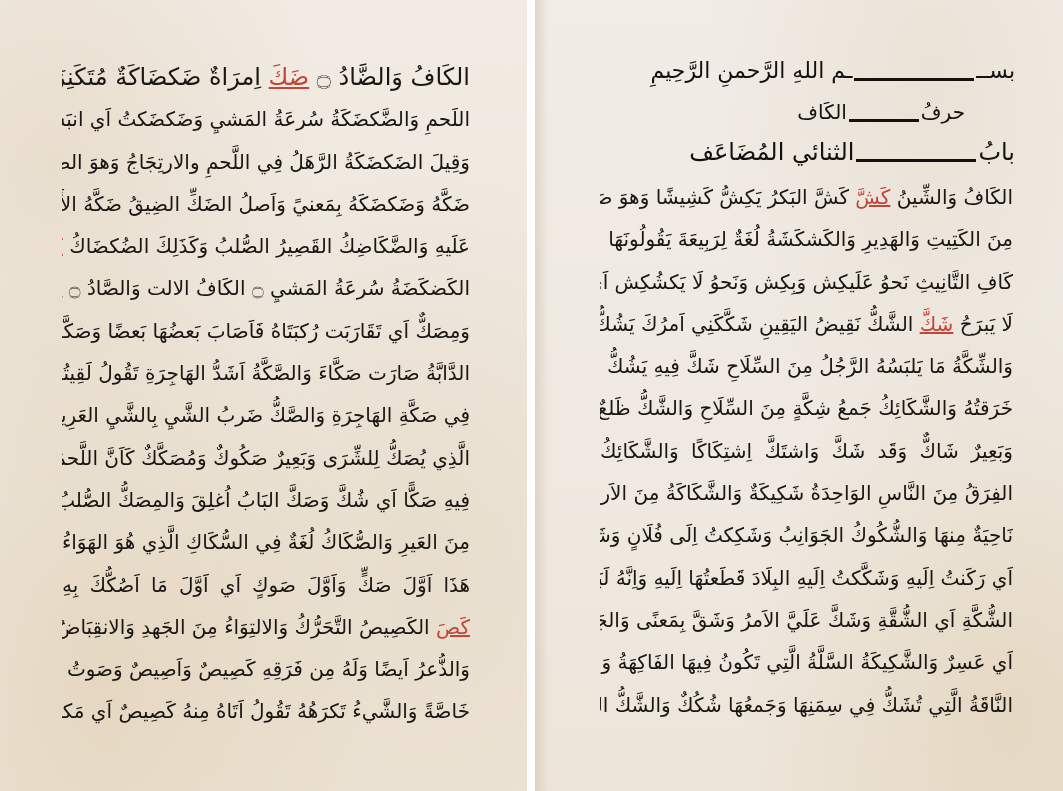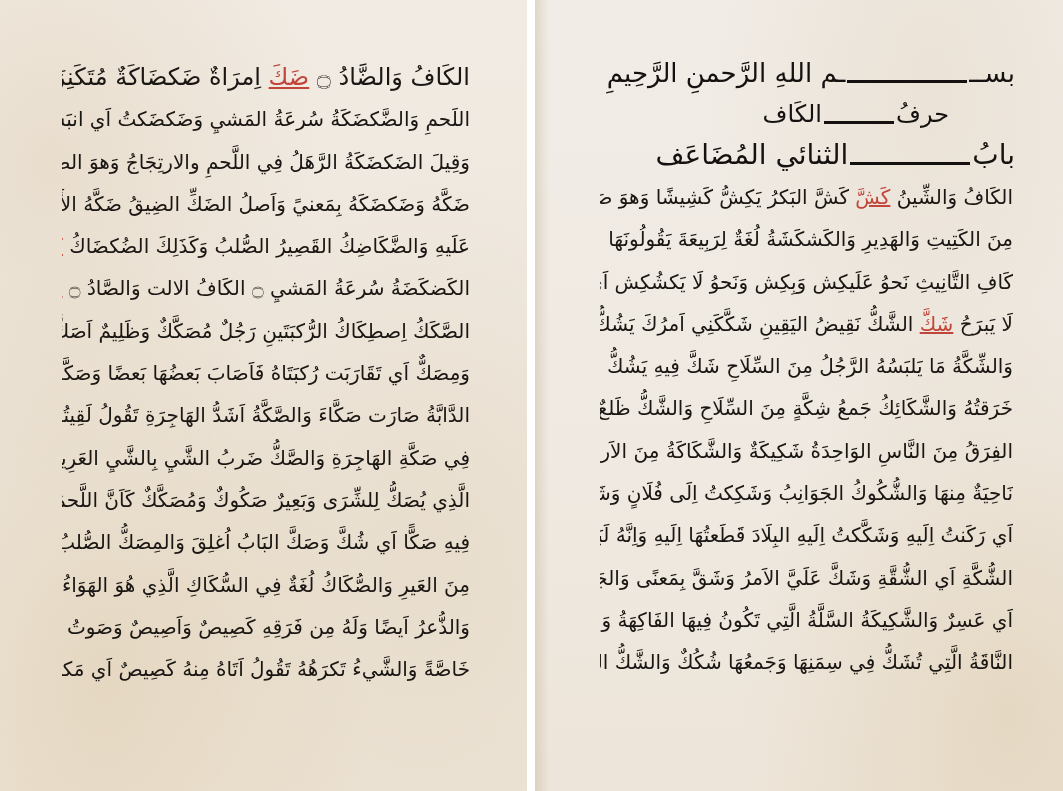--- a/index.html
+++ b/index.html
@@ -51,45 +51,46 @@
   }
   .page-left .line:first-child { font-size: 24px; }
   .rubric { color: #c2453a; text-decoration: underline; }
   .heading-block {
     position: absolute; direction: rtl; color: #141110;
     font-family: "DejaVu Sans", sans-serif;
   }
   .heading-line {
     display: block; white-space: nowrap; text-align: right;
   }
-  .h-basmala { position: absolute; left: 75px; width: 405px; top: 58px; font-size: 26px; }
-  .h-harf { position: absolute; left: 144px; width: 270px; top: 100px; font-size: 24px; }
-  .h-bab { position: absolute; left: 70px; width: 410px; top: 138px; font-size: 28px; }
+  .h-basmala { position: absolute; left: 75px; width: 405px; top: 58px; font-size: 22px; }
+  .h-harf { position: absolute; left: 160px; width: 270px; top: 100px; font-size: 20px; }
+  .h-bab { position: absolute; left: 70px; width: 410px; top: 138px; font-size: 24px; }
   .kashida { display: inline-block; border-bottom: 3px solid #141110; width: 90px; height: 14px; vertical-align: middle; margin: 0 2px; }
   .kashida.long { width: 120px; }
   .kashida.short { width: 70px; }
 </style>
 </head>
 <body>
 
 <div class="page page-left">
   <div class="text-block" id="left-text">
       <span class="line"><span>الكَافُ وَالضَّادُ ۝</span> <span class="rubric">ضَكَ</span> <span>اِمرَاةٌ ضَكضَاكَةٌ مُتَكَنِزَةُ</span></span>
       <span class="line"><span></span> <span class="rubric"></span> <span>اللَحمِ وَالضَّكضَكَةُ سُرعَةُ المَشيِ وَضَكضَكتُ اَي انبَسَطتُ وَابتَهَجتُ</span></span>
       <span class="line"><span></span> <span class="rubric"></span> <span>وَقِيلَ الضَكضَكَةُ الرَّهَلُ فِي اللَّحمِ والارتِجَاجُ وَهوَ الضَّغطُ اَيضًا</span></span>
       <span class="line"><span></span> <span class="rubric"></span> <span>ضَكَّهُ وَضَكضَكَهُ بِمَعنيً وَاَصلُ الضَكِّ الضِيقُ ضَكَّهُ الأَمرُ ضَاقَ</span></span>
       <span class="line"><span>عَلَيهِ وَالضَّكَاضِكُ القَصِيرُ الصُّلبُ وَكَذَلِكَ الضُكضَاكُ</span> <span class="rubric">كَضَ</span> <span></span></span>
       <span class="line"><span>الكَضكَضَةُ سُرعَةُ المَشيِ ۝ الكَافُ الالت وَالصَّادُ ۝</span> <span class="rubric">صَكَ</span> <span></span></span>
-      <span class="line"><span></span> <span class="rubric"></span> <span>الصَّكَكُ اِصطِكَاكُ الرُّكبَتَينِ رَجُلٌ مُصَكَّكٌ وَظَلِيمٌ اَصَكُّ</span></span>
       <span class="line"><span></span> <span class="rubric"></span> <span>وَمِصَكٌّ اَي تَقَارَبَت رُكبَتَاهُ فَاَصَابَ بَعضُهَا بَعضًا وَصَكَّتِ</span></span>
       <span class="line"><span></span> <span class="rubric"></span> <span>الدَّابَّةُ صَارَت صَكَّاءَ وَالصَّكَّةُ اَشَدُّ الهَاجِرَةِ تَقُولُ لَقِيتُهُ</span></span>
       <span class="line"><span></span> <span class="rubric"></span> <span>فِي صَكَّةِ الهَاجِرَةِ وَالصَّكُّ ضَربُ الشَّيِ بِالشَّيِ العَرِيضِ وَالكِتَابُ</span></span>
       <span class="line"><span></span> <span class="rubric"></span> <span>الَّذِي يُصَكُّ لِلشِّرَى وَبَعِيرٌ صَكُوكٌ وَمُصَكَّكٌ كَاَنَّ اللَّحمَ صُكَّ</span></span>
       <span class="line"><span></span> <span class="rubric"></span> <span>فِيهِ صَكًّا اَي شُكَّ وَصَكَّ البَابُ اُغلِقَ وَالمِصَكُّ الصُّلبُ الشَّدِيدُ</span></span>
       <span class="line"><span></span> <span class="rubric"></span> <span>مِنَ العَيرِ وَالصُّكَاكُ لُغَةٌ فِي السُّكَاكِ الَّذِي هُوَ الهَوَاءُ وَخُذ</span></span>
+      <span class="line"><span></span> <span class="rubric"></span> <span>هَذَا اَوَّلَ صَكٍّ وَاَوَّلَ صَوكٍ اَي اَوَّلَ مَا اَصُكُّكَ بِهِ</span></span>
+      <span class="line"><span></span> <span class="rubric">كَصَ</span> <span>الكَصِيصُ التَّحَرُّكُ وَالالتِوَاءُ مِنَ الجَهدِ وَالانقِبَاضُ</span></span>
       <span class="line"><span></span> <span class="rubric"></span> <span>وَالذُّعرُ اَيضًا وَلَهُ مِن فَرَقِهِ كَصِيصٌ وَاَصِيصٌ وَصَوتُ الجَرَادِ</span></span>
       <span class="line"><span></span> <span class="rubric"></span> <span>خَاصَّةً وَالشَّيءُ تَكرَهُهُ تَقُولُ اَتَاهُ مِنهُ كَصِيصٌ اَي مَكرُوهٌ وَ</span></span>
     </div>
 </div>
 
 <div class="gutter"></div>
 
 <div class="page page-right">
   <div class="heading-block h-basmala">
     <span class="heading-line">
@@ -106,20 +107,21 @@
       <span>بابُ</span><span class="kashida long"></span><span>الثنائي المُضَاعَف</span>
     </span>
   </div>
   <div class="text-block" id="right-text">
       <span class="line"><span>الكَافُ وَالشِّينُ</span> <span class="rubric">كَشَّ</span> <span>كَشَّ البَكرُ يَكِشُّ كَشِيشًا وَهوَ صَوتٌ</span></span>
       <span class="line"><span></span> <span class="rubric"></span> <span>مِنَ الكَتِيتِ وَالهَدِيرِ وَالكَشكَشَةُ لُغَةٌ لِرَبِيعَةَ يَقُولُونَهَا عِندَ</span></span>
       <span class="line"><span></span> <span class="rubric"></span> <span>كَافِ التَّانِيثِ نَحوُ عَلَيكِش وَبِكِش وَنَحوُ لَا يَكشُكِش اَي</span></span>
       <span class="line"><span>لَا يَبرَحُ</span> <span class="rubric">شَكَّ</span> <span>الشَّكُّ نَقِيضُ اليَقِينِ شَكَّكَنِي اَمرُكَ يَشُكُّ عَلَيَّ</span></span>
       <span class="line"><span></span> <span class="rubric"></span> <span>وَالشِّكَّةُ مَا يَلبَسُهُ الرَّجُلُ مِنَ السِّلَاحِ شَكَّ فِيهِ يَشُكُّ شَكًّا</span></span>
       <span class="line"><span></span> <span class="rubric"></span> <span>خَرَقتُهُ وَالشَّكَائِكُ جَمعُ شِكَّةٍ مِنَ السِّلَاحِ وَالشَّكُّ ظَلعٌ خَفِيٌّ</span></span>
+      <span class="line"><span></span> <span class="rubric"></span> <span>وَبَعِيرٌ شَاكٌّ وَقَد شَكَّ وَاشتَكَّ اِشتِكَاكًا وَالشَّكَائِكُ</span></span>
       <span class="line"><span></span> <span class="rubric"></span> <span>الفِرَقُ مِنَ النَّاسِ الوَاحِدَةُ شَكِيكَةٌ وَالشَّكَاكَةُ مِنَ الاَرضِ</span></span>
       <span class="line"><span></span> <span class="rubric"></span> <span>نَاحِيَةٌ مِنهَا وَالشُّكُوكُ الجَوَانِبُ وَشَكِكتُ اِلَى فُلَانٍ وَشَكِكتُهُ</span></span>
       <span class="line"><span></span> <span class="rubric"></span> <span>اَي رَكَنتُ اِلَيهِ وَشَكَّكتُ اِلَيهِ البِلَادَ قَطَعتُهَا اِلَيهِ وَاِنَّهُ لَبَعِيدُ</span></span>
       <span class="line"><span></span> <span class="rubric"></span> <span>الشُّكَّةِ اَي الشُّقَّةِ وَشَكَّ عَلَيَّ الاَمرُ وَشَقَّ بِمَعنًى وَالجَامُ شَكِيٌّ</span></span>
       <span class="line"><span></span> <span class="rubric"></span> <span>اَي عَسِرٌ وَالشَّكِيكَةُ السَّلَّةُ الَّتِي تَكُونُ فِيهَا الفَاكِهَةُ وَالشَّكُوكُ</span></span>
       <span class="line"><span></span> <span class="rubric"></span> <span>النَّاقَةُ الَّتِي تُشَكُّ فِي سِمَنِهَا وَجَمعُهَا شُكُكٌ وَالشَّكُّ الطَّرِيقُ</span></span>
     </div>
 </div>
 
 </body></html>

